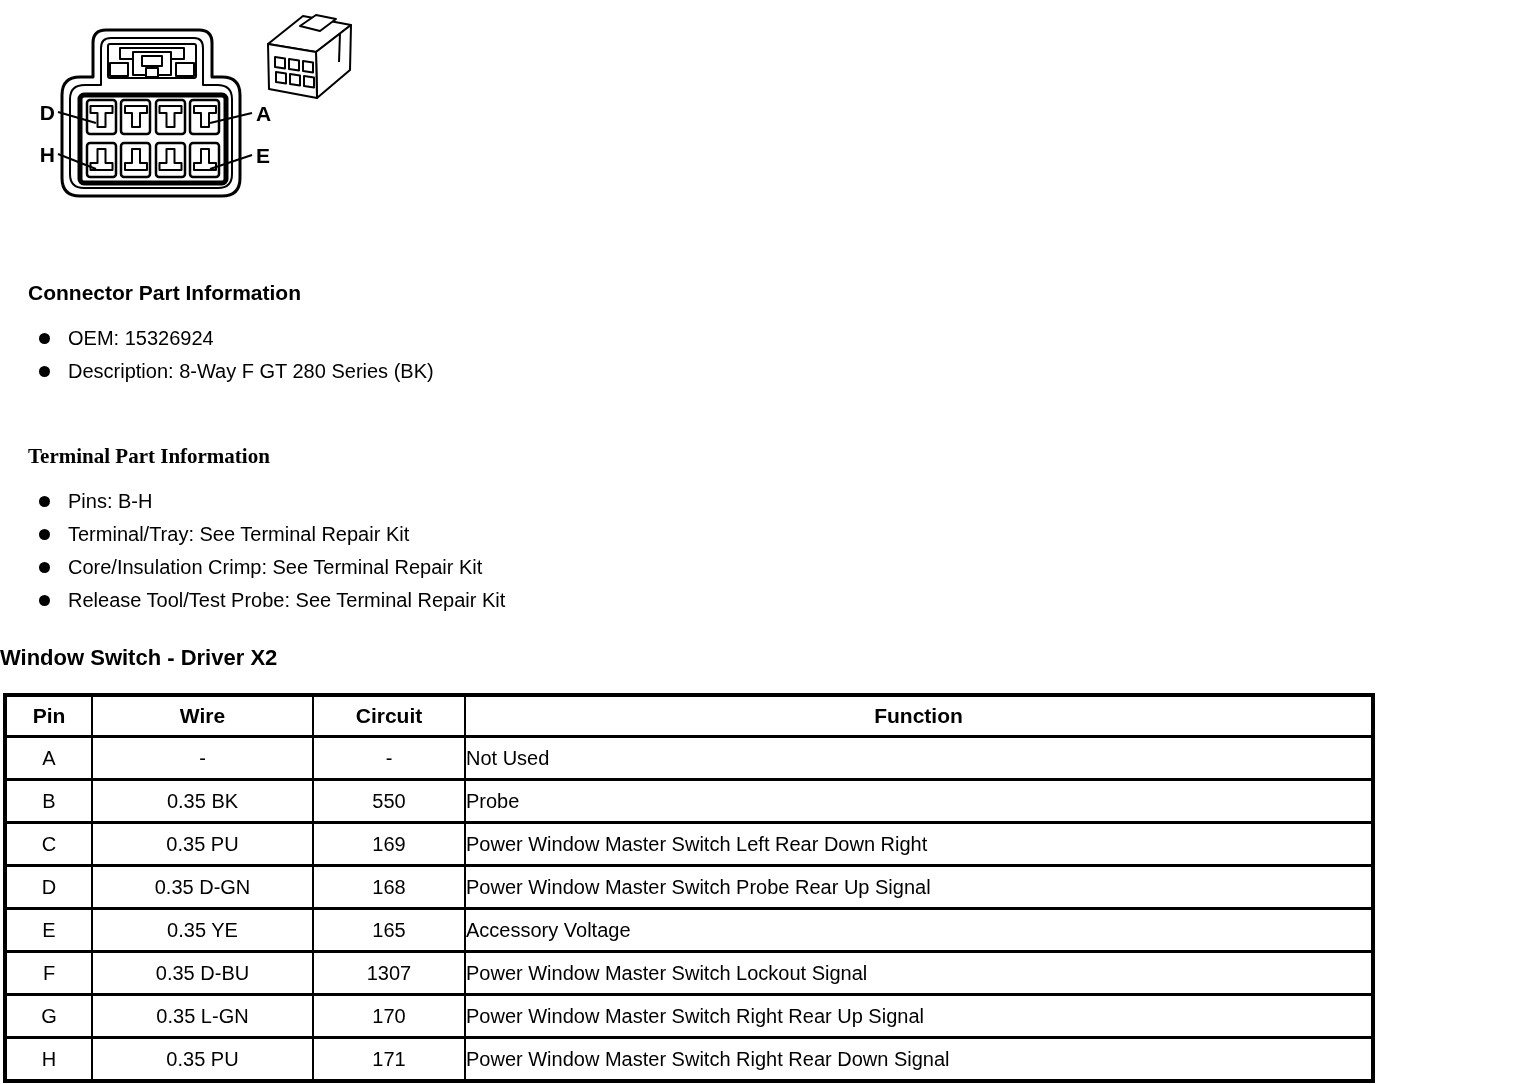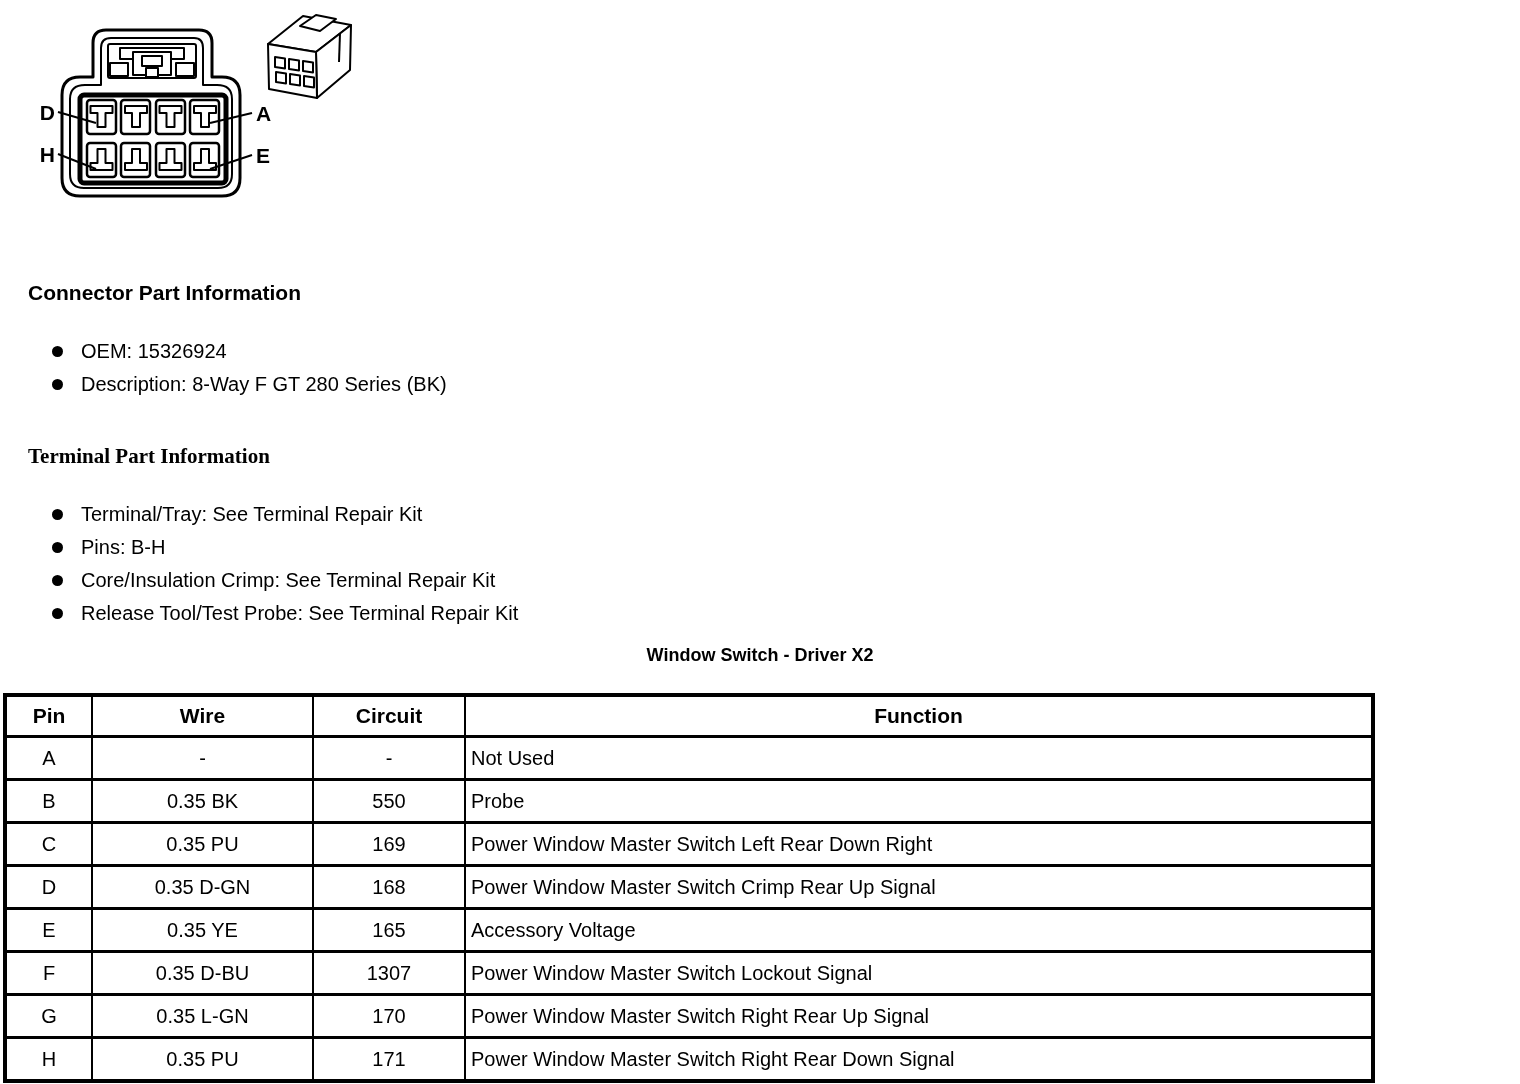--- a/index.html
+++ b/index.html
@@ -27,54 +27,54 @@
 
   
   .section-heading {
     position: absolute; left: 12px; margin: 16px;
     font-size: 21px; font-weight: bold; white-space: nowrap;
   }
   #heading-connector { top: 265px; }
   #heading-terminal  { top: 428px; font-family: Liberation Serif, serif; }
 
   .bullet-list {
-    position: absolute; left: 30px; margin: 16px; padding: 0; list-style: none;
+    position: absolute; left: 30px; margin: 3px; padding: 0; list-style: none;
   }
   #list-connector { top: 319px; }
   #list-terminal  { top: 482px; }
   .bullet-list li {
     display: flex; align-items: center; height: 33px;
     font-size: 20px; white-space: nowrap;
   }
   .bullet {
     width: 11px; height: 11px; border-radius: 50%;
     background: #000000; margin: 0 18px 0 6px; flex: none;
   }
 
   
   .table-title {
     position: absolute; top: 645px; left: 0; width: 100%;
-    text-align: center; font-size: 18px; font-weight: bold;
+    text-align: left; font-size: 22px; font-weight: bold;
   }
   table.pinout {
     position: absolute; top: 693px; left: 3px;
     width: 1372px; border-collapse: collapse; table-layout: fixed;
     background: #ffffff;
     border: 4px solid #000000;
   }
   table.pinout th, table.pinout td {
     border: 2px solid #000000;
     border-top-width: 3px; border-bottom-width: 3px;
     height: 40px; padding: 0;
     text-align: center; vertical-align: middle;
     overflow: hidden; white-space: nowrap;
   }
   table.pinout th { font-size: 21px; font-weight: bold; height: 38px; }
   table.pinout td { font-size: 20px; }
-  table.pinout td.func { text-align: left; padding-left: 5px; }
+  table.pinout td.func { text-align: left; }
 </style>
 </head>
 <body>
 
 <div class="page">
 
   <svg class="figure-svg" width="364" height="218" viewBox="0 0 364 218">
 
     <g>
 
@@ -155,25 +155,25 @@
       <li>
         <span class="bullet"></span>
         <span>Description: 8-Way F GT 280 Series (BK)</span>
       </li>
     </ul>
 
   <h2 class="section-heading" id="heading-terminal">Terminal Part Information</h2>
   <ul class="bullet-list" id="list-terminal">
       <li>
         <span class="bullet"></span>
+        <span>Pins: B-H</span>
+      </li>
+      <li>
+        <span class="bullet"></span>
         <span>Terminal/Tray: See Terminal Repair Kit</span>
-      </li>
-      <li>
-        <span class="bullet"></span>
-        <span>Pins: B-H</span>
       </li>
       <li>
         <span class="bullet"></span>
         <span>Core/Insulation Crimp: See Terminal Repair Kit</span>
       </li>
       <li>
         <span class="bullet"></span>
         <span>Release Tool/Test Probe: See Terminal Repair Kit</span>
       </li>
     </ul>
@@ -210,21 +210,21 @@
         <tr>
           <td>C</td>
           <td>0.35 PU</td>
           <td>169</td>
           <td class="func">Power Window Master Switch Left Rear Down Right</td>
         </tr>
         <tr>
           <td>D</td>
           <td>0.35 D-GN</td>
           <td>168</td>
-          <td class="func">Power Window Master Switch Crimp Rear Up Signal</td>
+          <td class="func">Power Window Master Switch Probe Rear Up Signal</td>
         </tr>
         <tr>
           <td>E</td>
           <td>0.35 YE</td>
           <td>165</td>
           <td class="func">Accessory Voltage</td>
         </tr>
         <tr>
           <td>F</td>
           <td>0.35 D-BU</td>

